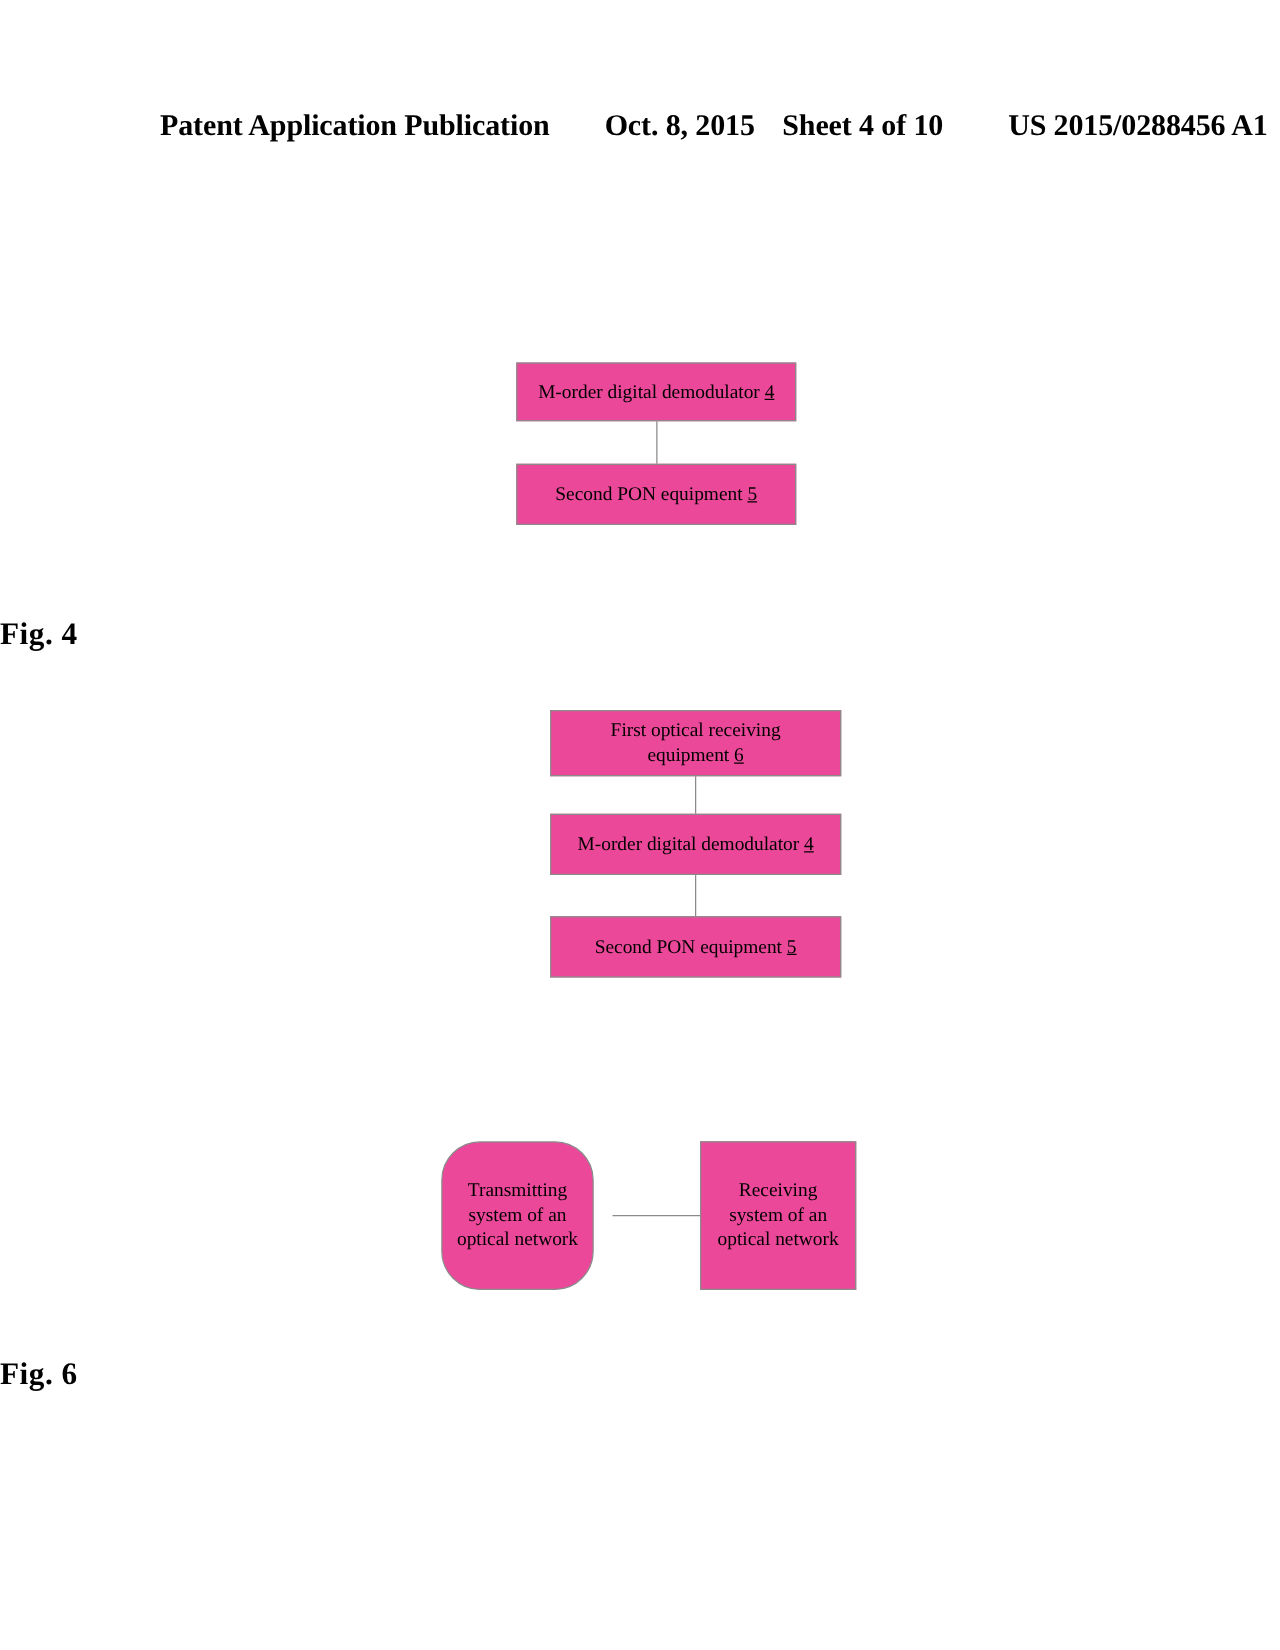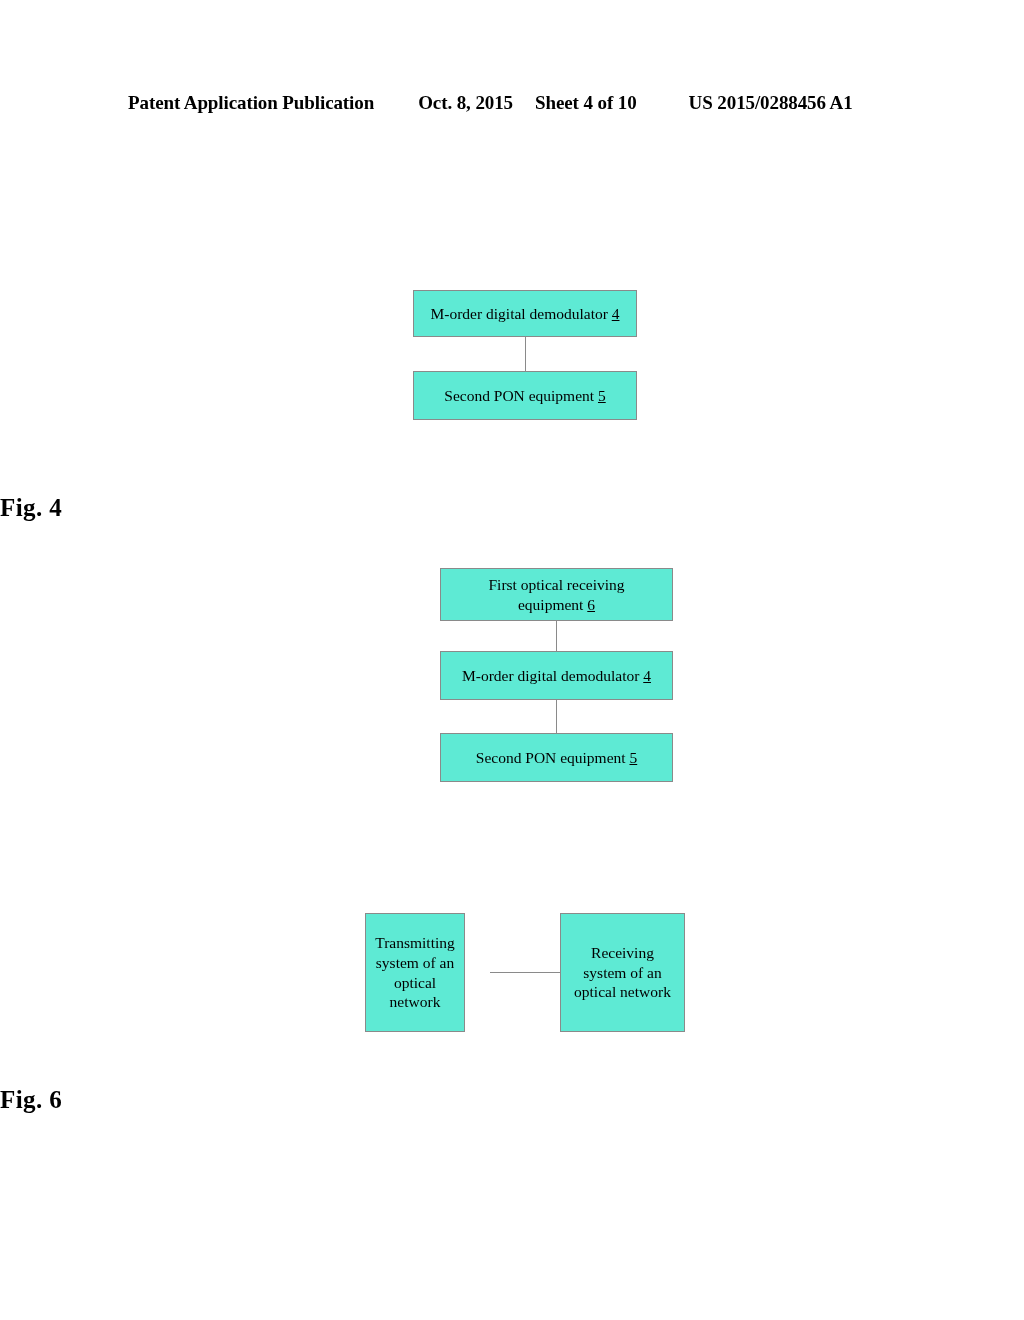--- a/index.html
+++ b/index.html
@@ -18,23 +18,23 @@
   }
 
   
   .page-header {
     position: absolute;
     top: 88px;
     left: 128px;
     width: 768px;
     height: 26px;
     display: flex;
-    align-items: flex-end;
+    align-items: center;
     font-weight: bold;
-    font-size: 19px;
+    font-size: 24px;
     letter-spacing: -0.1px;
     white-space: nowrap;
   }
   .page-header .hdr-pub   { margin-right: 44px; }
   .page-header .hdr-date  { margin-right: 22px; }
   .page-header .hdr-sheet { margin-right: 52px; }
   .page-header .hdr-docnum { }
 
   
   .figure {
@@ -47,21 +47,21 @@
     font-weight: bold;
     font-size: 25px;
     letter-spacing: 0.4px;
   }
 
   
   .node {
     position: absolute;
     box-sizing: border-box;
     border: 1px solid #8a8a8a;
-    background: #5eead4;
+    background: #ec4899;
     display: flex;
     align-items: center;
     justify-content: center;
     text-align: center;
     font-size: 15.5px;
     line-height: 1.28;
     padding: 2px 6px;
     z-index: 2;
   }
   .node .node-text {
@@ -127,21 +127,21 @@
   <div class="conn-v" style="left:525px; top:700px; height:33px;"></div>
 
   <div class="node" style="left:409px; top:733px; width:233px; height:49px;">
     <span class="node-text"><span>Second PON equipment</span> <span class="ref">5</span></span>
   </div>
 
 </div>
 
 <div class="figure" style="top:0;height:260px;">
 
-  <div class="node" style="left:365px; top:913px; width:100px; height:119px;">
+  <div class="node" style="left:353px; top:913px; width:122px; height:119px;border-radius:31px;">
     <span class="node-text">Transmitting
 system of an
 optical network</span>
   </div>
 
   <div class="conn-h" style="left:490px; top:972px; width:70px;"></div>
 
   <div class="node" style="left:560px; top:913px; width:125px; height:119px;">
     <span class="node-text">Receiving
 system of an

